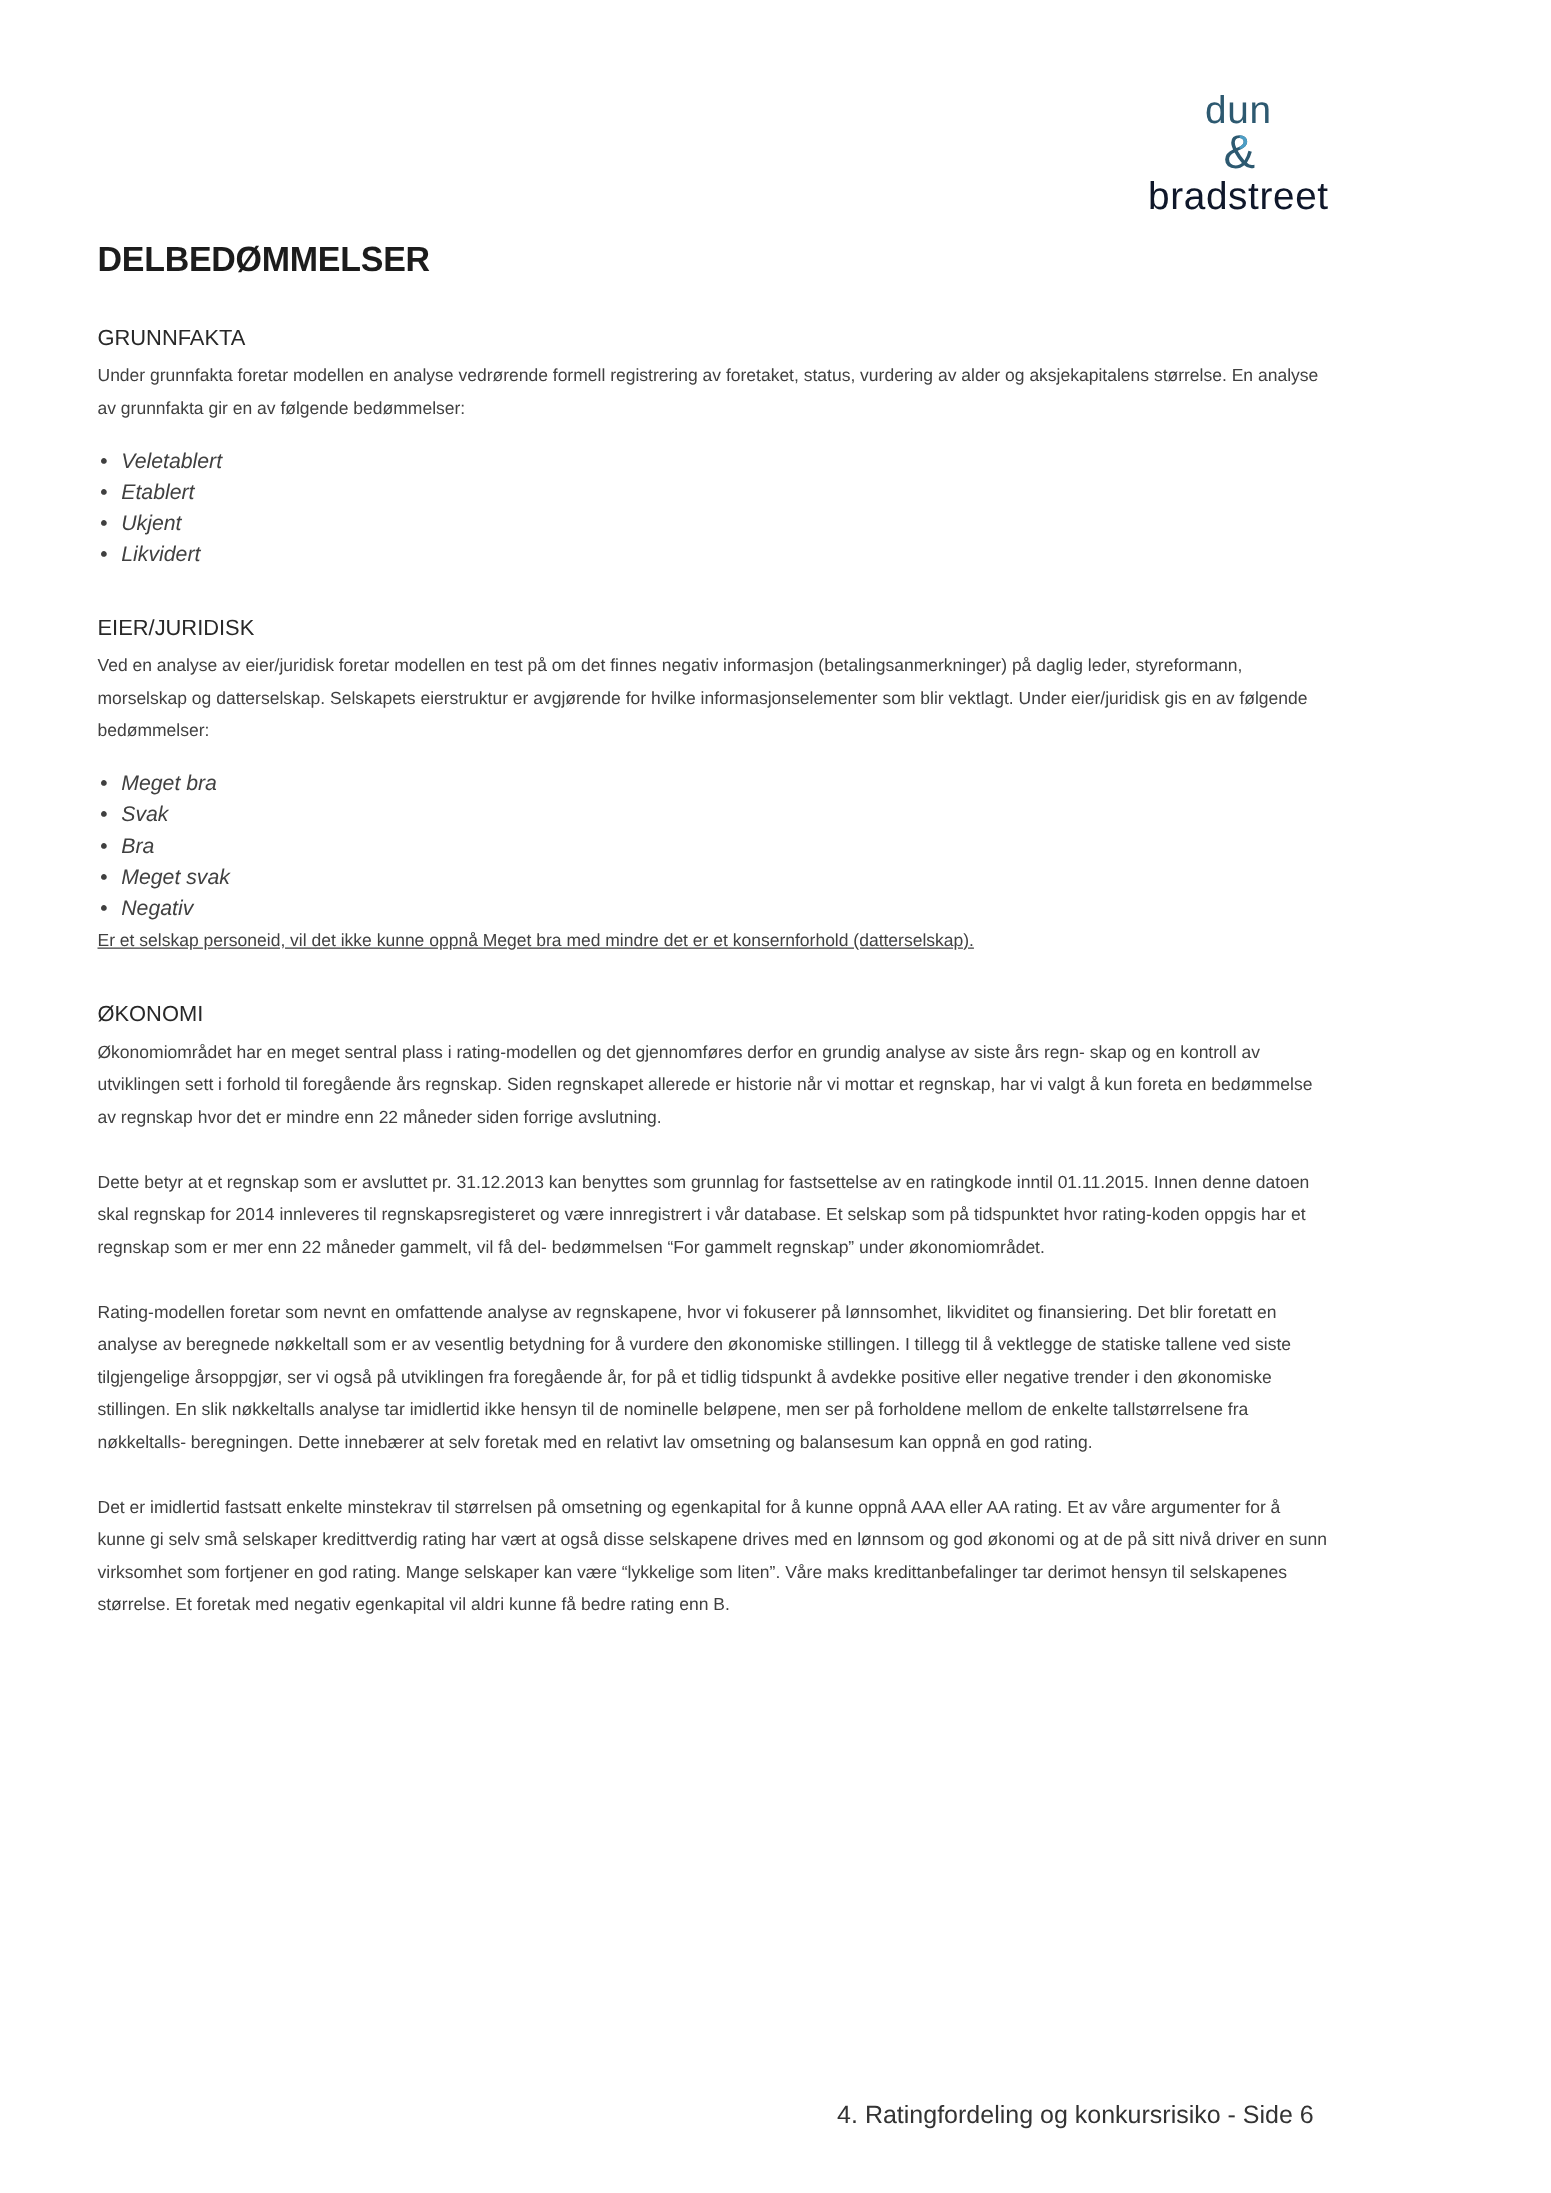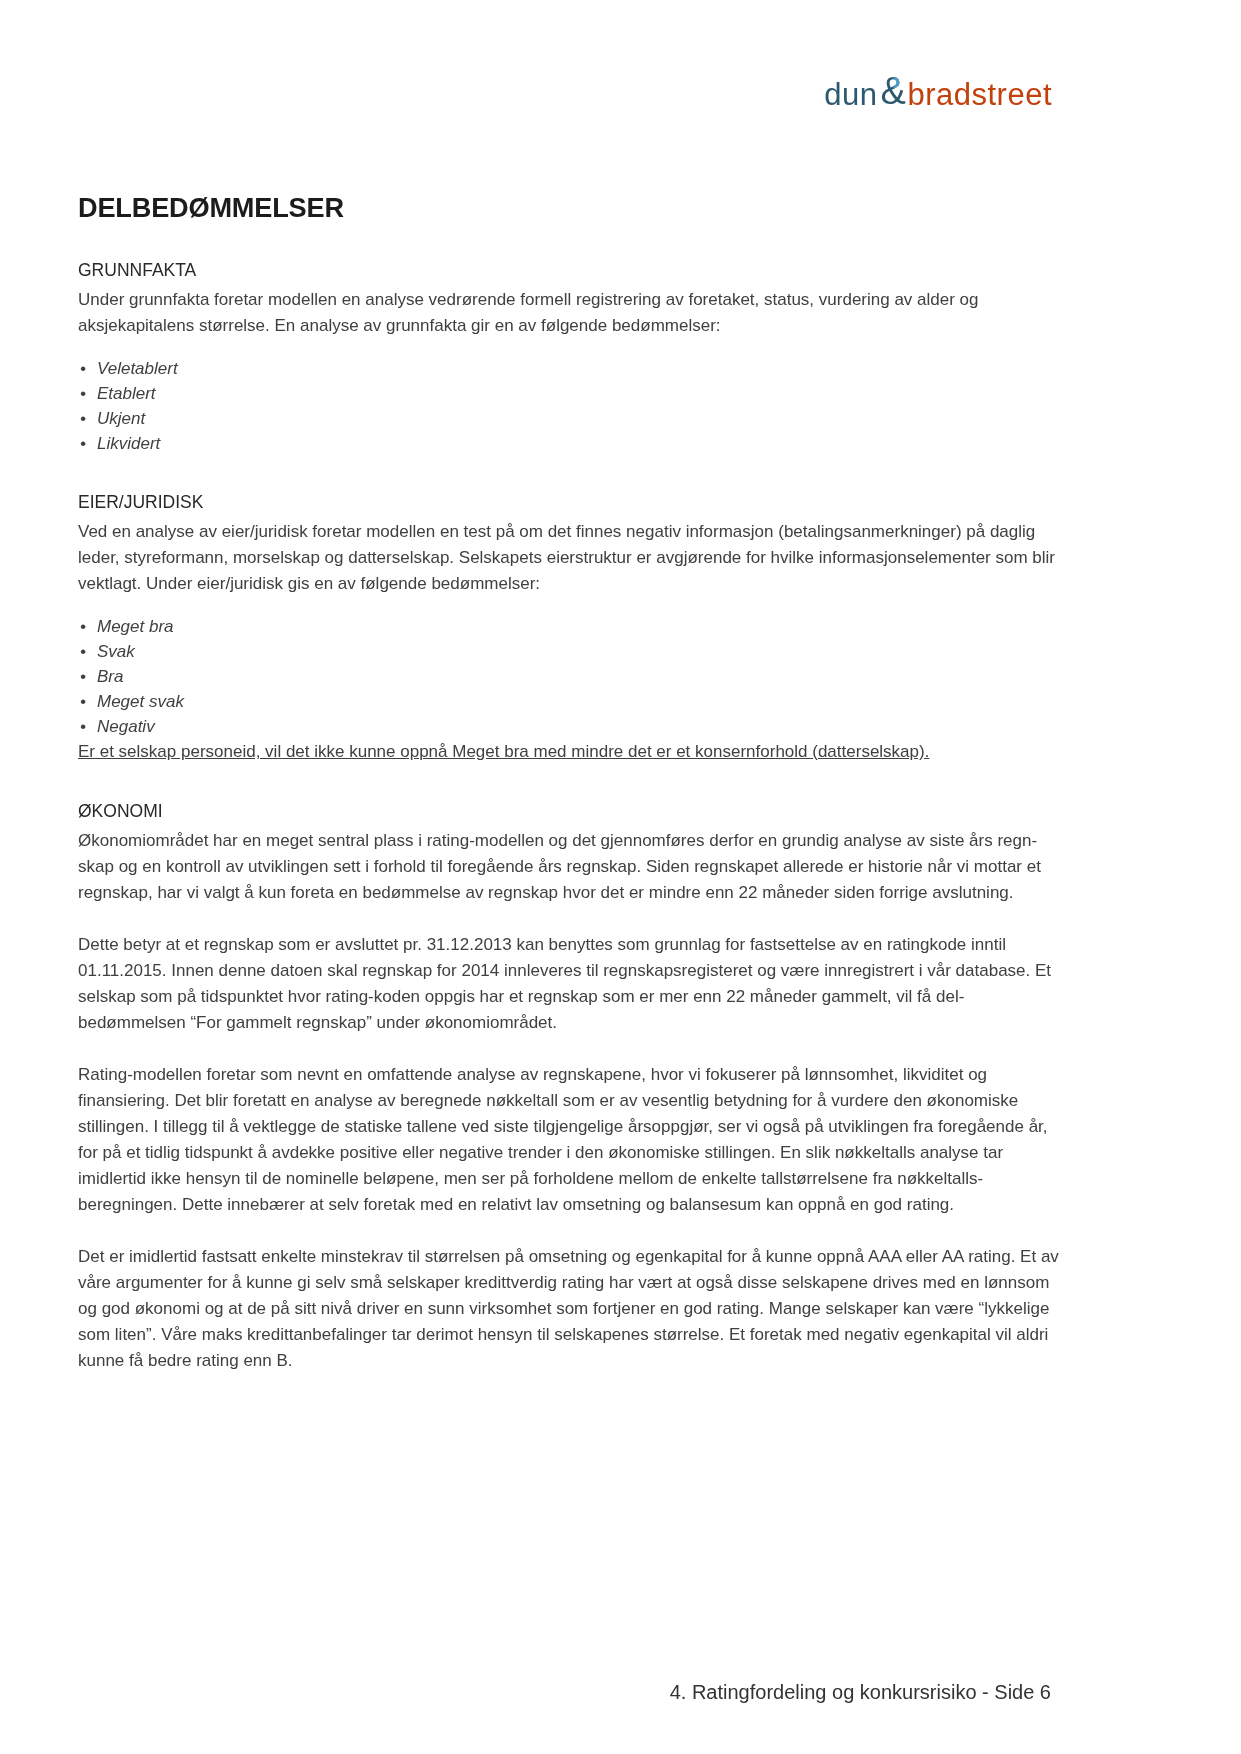--- a/index.html
+++ b/index.html
@@ -10,31 +10,32 @@
     background: #ffffff;
     font-family: "Liberation Sans", sans-serif;
     color: #404040;
     overflow: hidden;
   }
 
   
   .logo {
     position: absolute;
     top: 72px;
-    right: 189px;
+    right: 178px;
     font-size: 31px;
     letter-spacing: 0.5px;
     white-space: nowrap;
     display: flex;
-    align-items: flex-end;
+    align-items: center;
     line-height: 1;
     user-select: none;
+    flex-direction: column;
   }
   .logo .dun { color: #2d5970; }
-  .logo .bradstreet { color: #c2410c; }
+  .logo .bradstreet { color: #0f172a; }
   .amp-wrap {
     position: relative;
     display: inline-block;
     font-size: 38px;
     margin: 0 1px 0 3px;
     color: #2d5970;
   }
   .amp-accent {
     position: absolute;
     left: 0; top: 0;
@@ -60,21 +61,21 @@
   }
   .section-heading {
     margin: 36px 0 6px 0;
     font-size: 17.5px;
     font-weight: 400;
     color: #282828;
   }
   .section:first-of-type .section-heading { margin-top: 0; }
   p.body {
     margin: 0;
-    font-size: 17px;
+    font-size: 14px;
     line-height: 26px;
     color: #404040;
   }
   .para { margin-top: 26px !important; }
   .note { margin-top: 26px; text-decoration: underline; }
   ul.assess {
     list-style: none;
     margin: 17px 0 0 0;
     padding: 0;
   }

